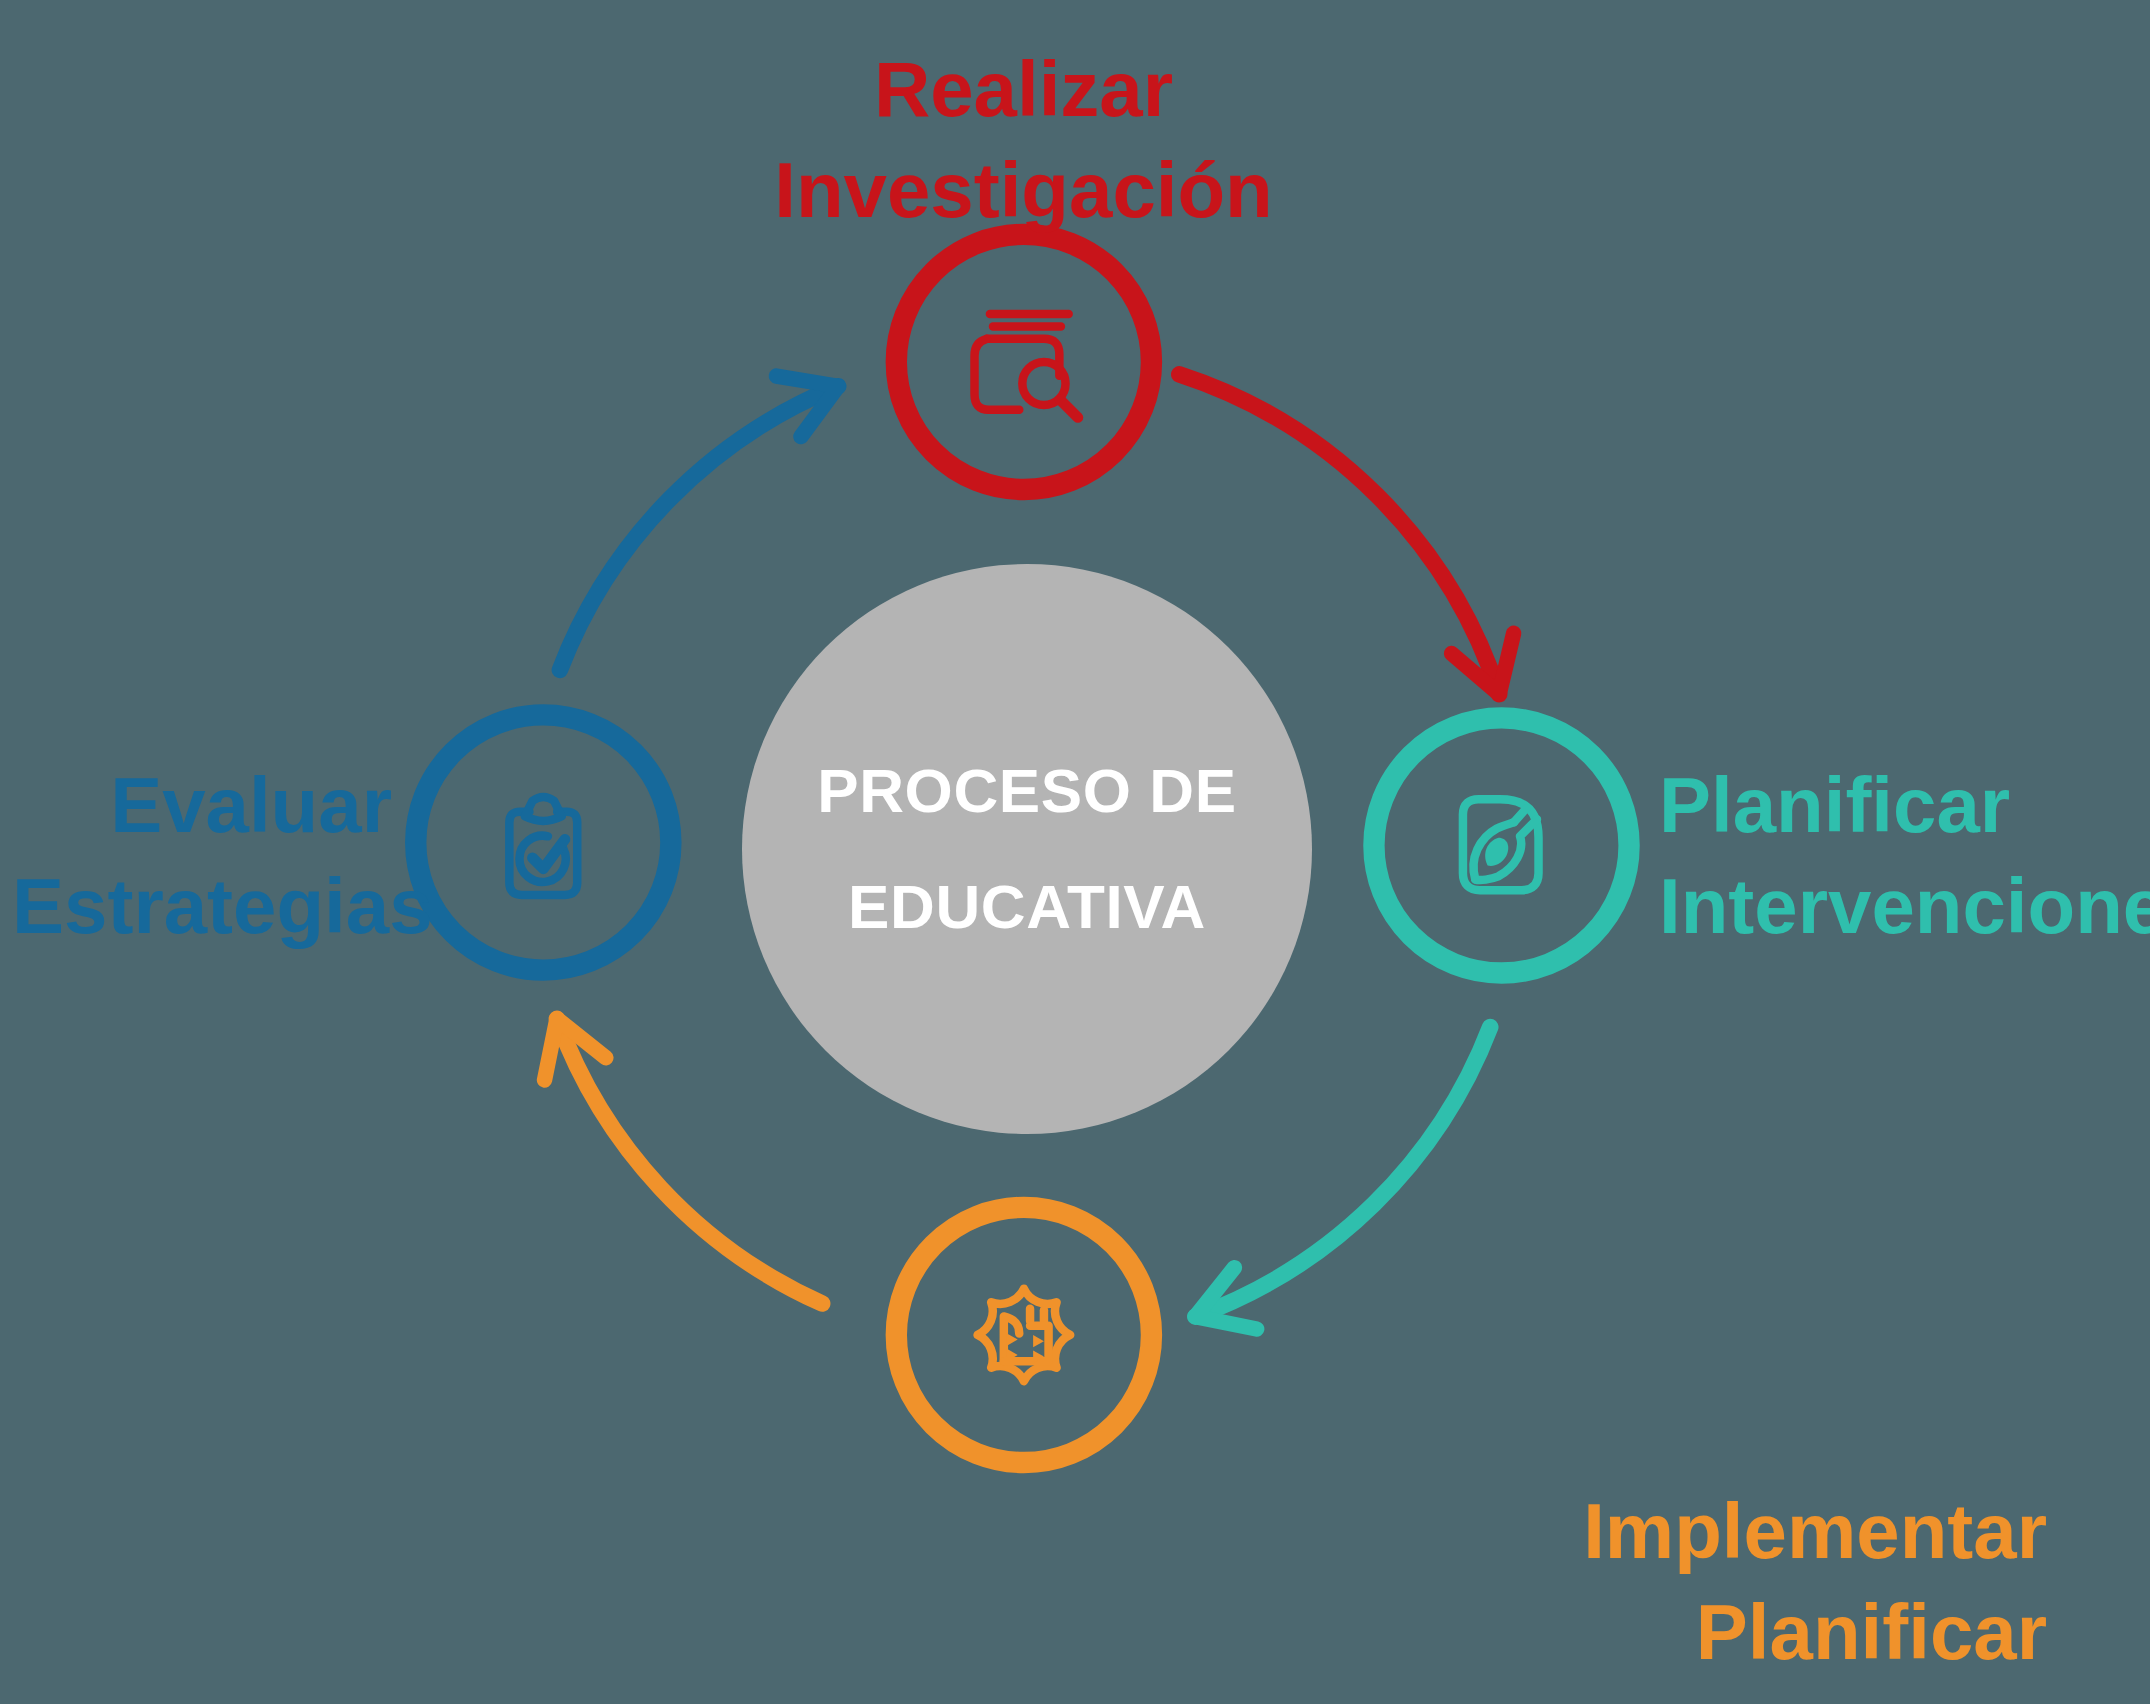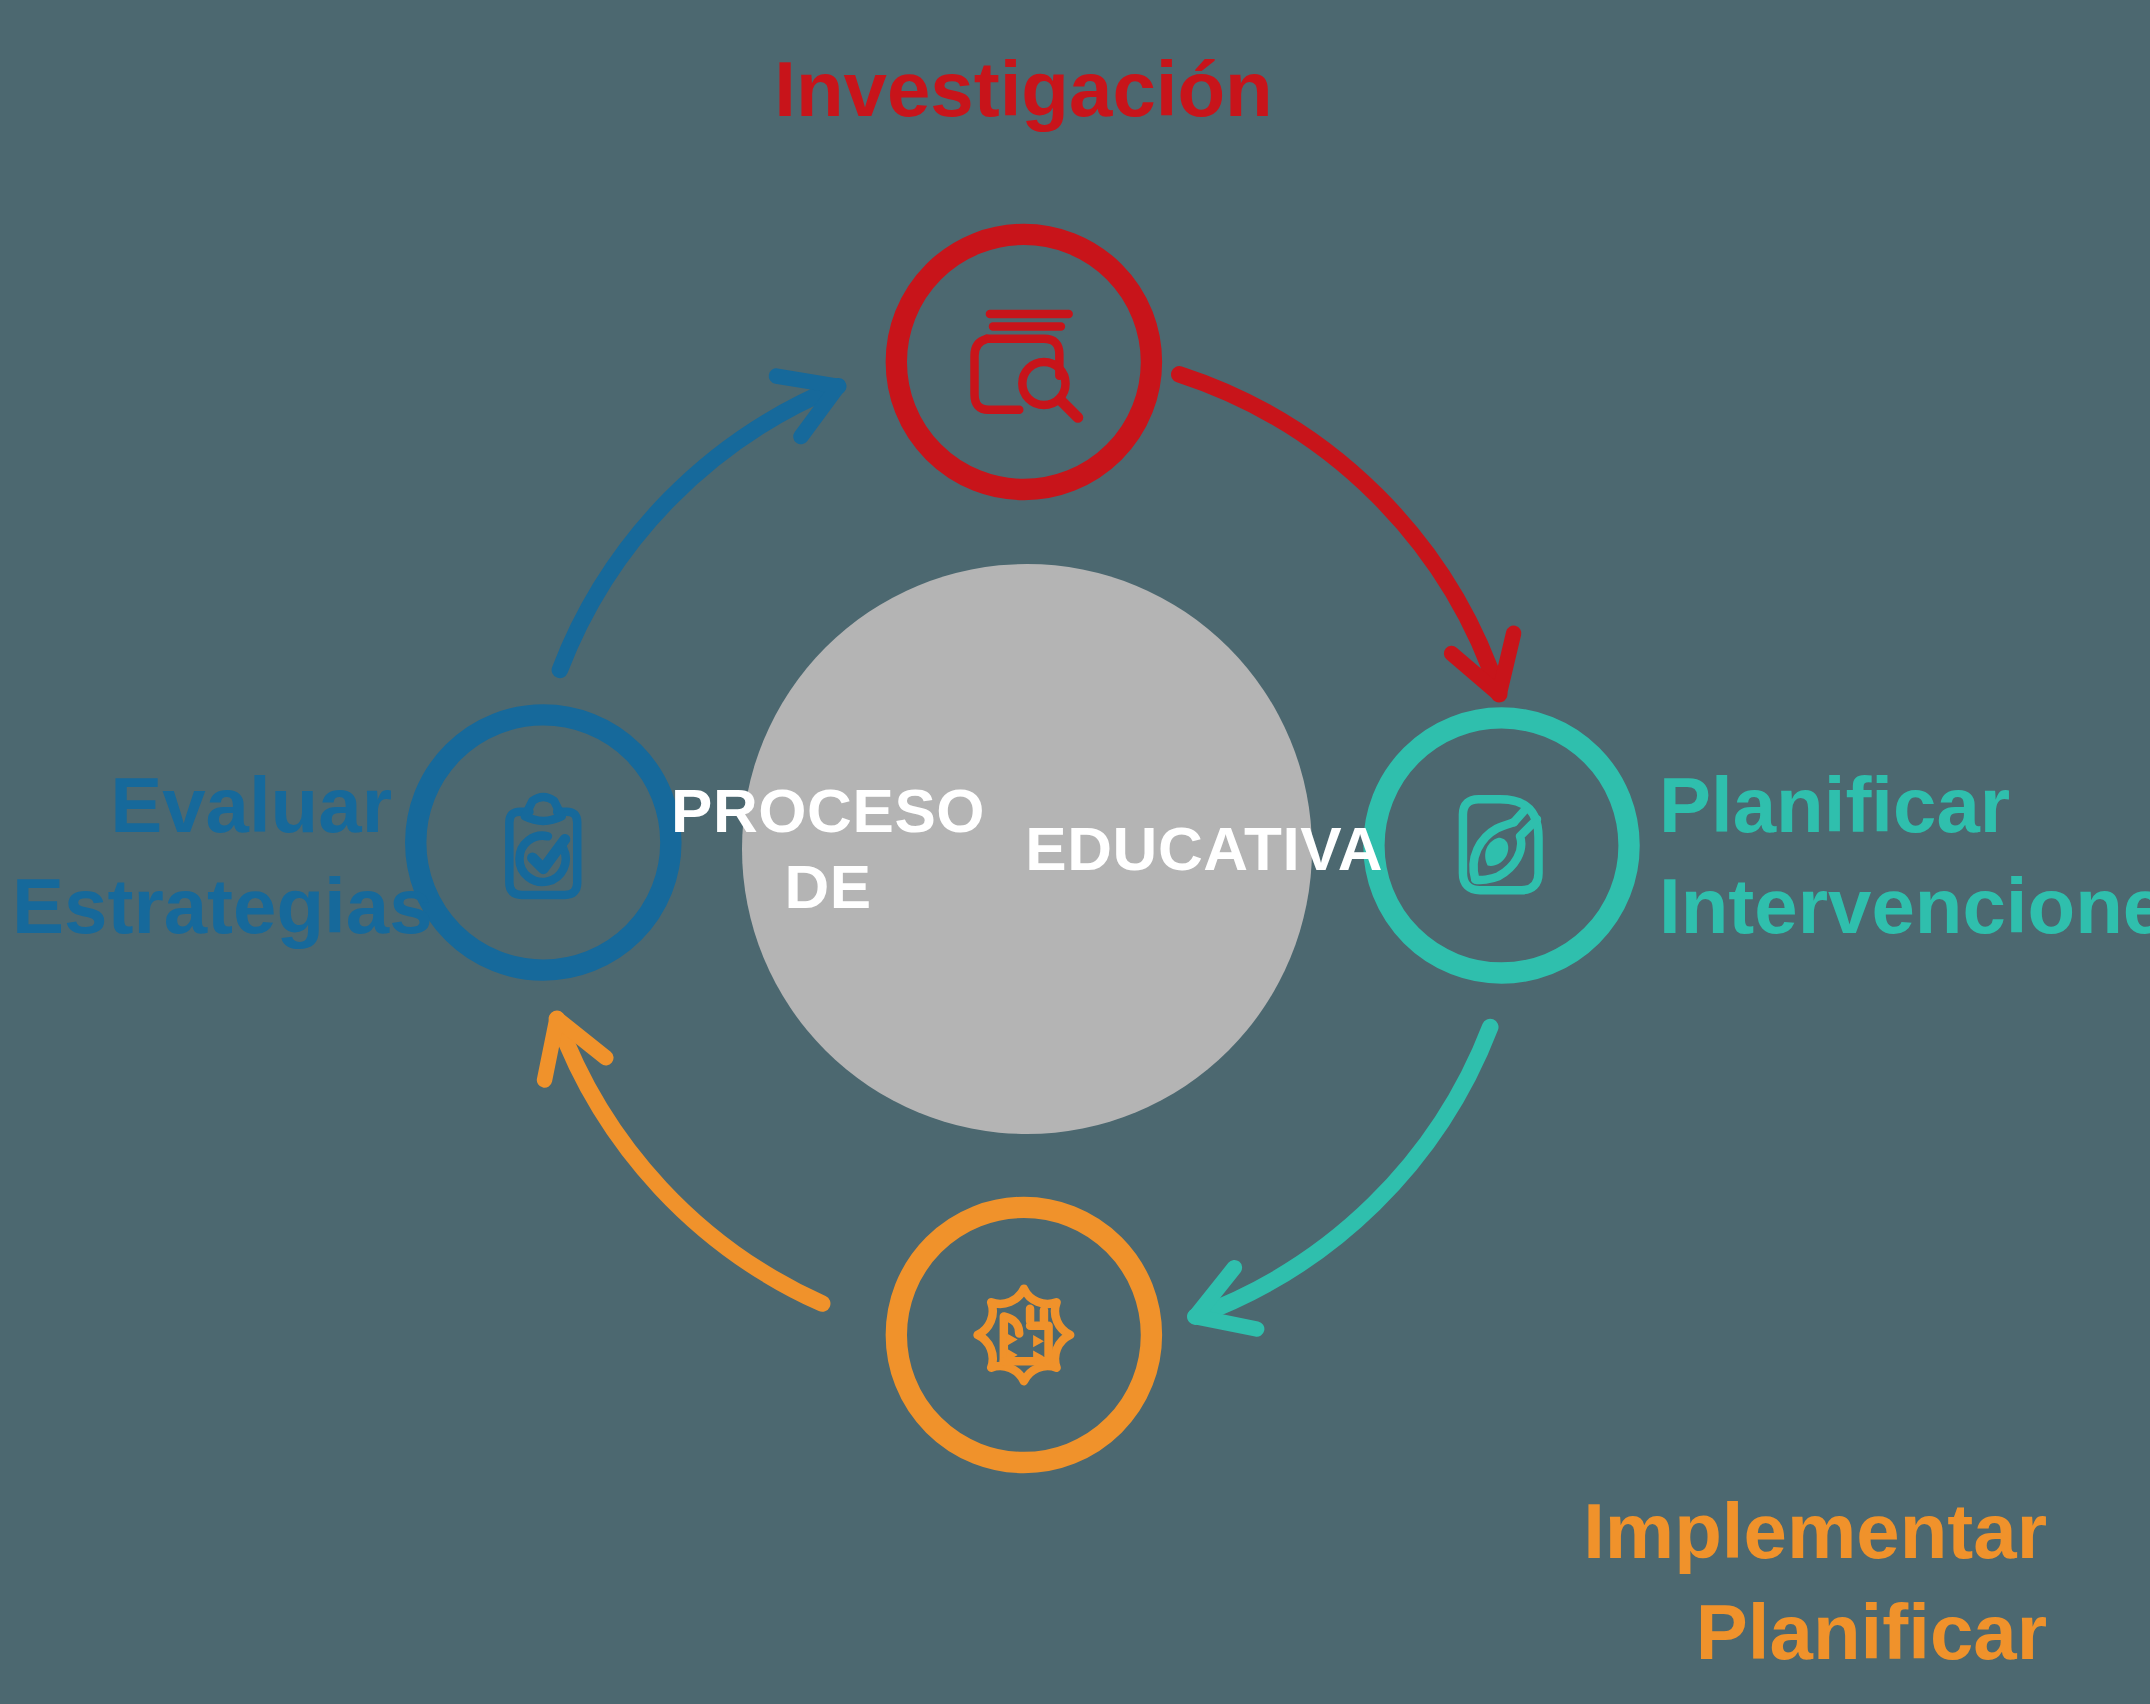--- a/index.html
+++ b/index.html
@@ -43,21 +43,21 @@
   .label{position:absolute;font-weight:700;font-size:78px;line-height:1.3;}
   .label span{display:block;}
   #label-top{left:0;width:2047px;top:39px;text-align:center;color:var(--red);}
   #label-right{left:1659px;top:755px;text-align:left;color:var(--teal);}
   #label-bottom{left:0;width:2047px;top:1481px;text-align:right;color:var(--orange);}
   #label-left{left:0;width:380px;top:755px;text-align:right;color:var(--blue);margin-left:12px;}
 
   #center-circle{
     position:absolute;left:742px;top:564px;width:570px;height:570px;
     border-radius:50%;background:var(--center_circle);
-    display:flex;align-items:center;justify-content:center;
+    display:flex;flex-direction:column;align-items:center;justify-content:center;
     color:var(--center_text);font-weight:700;font-size:62px;line-height:1.22;
     text-align:center;letter-spacing:0.6px;gap:40px;
   }
   #center-circle span{display:block;}
 </style>
 </head>
 <body>
 
 <div id="canvas">
 
@@ -130,20 +130,21 @@
       </g>
     </g>
   </svg>
 
   <div id="center-circle">
     <span>PROCESO DE</span>
     <span>EDUCATIVA</span>
   </div>
 
   <div class="label" id="label-top">
+    <span>Realizar</span>
     <span>Investigación</span>
   </div>
 
   <div class="label" id="label-right">
     <span>Planificar</span>
     <span>Intervenciones</span>
   </div>
 
   <div class="label" id="label-bottom">
     <span>Implementar</span>

